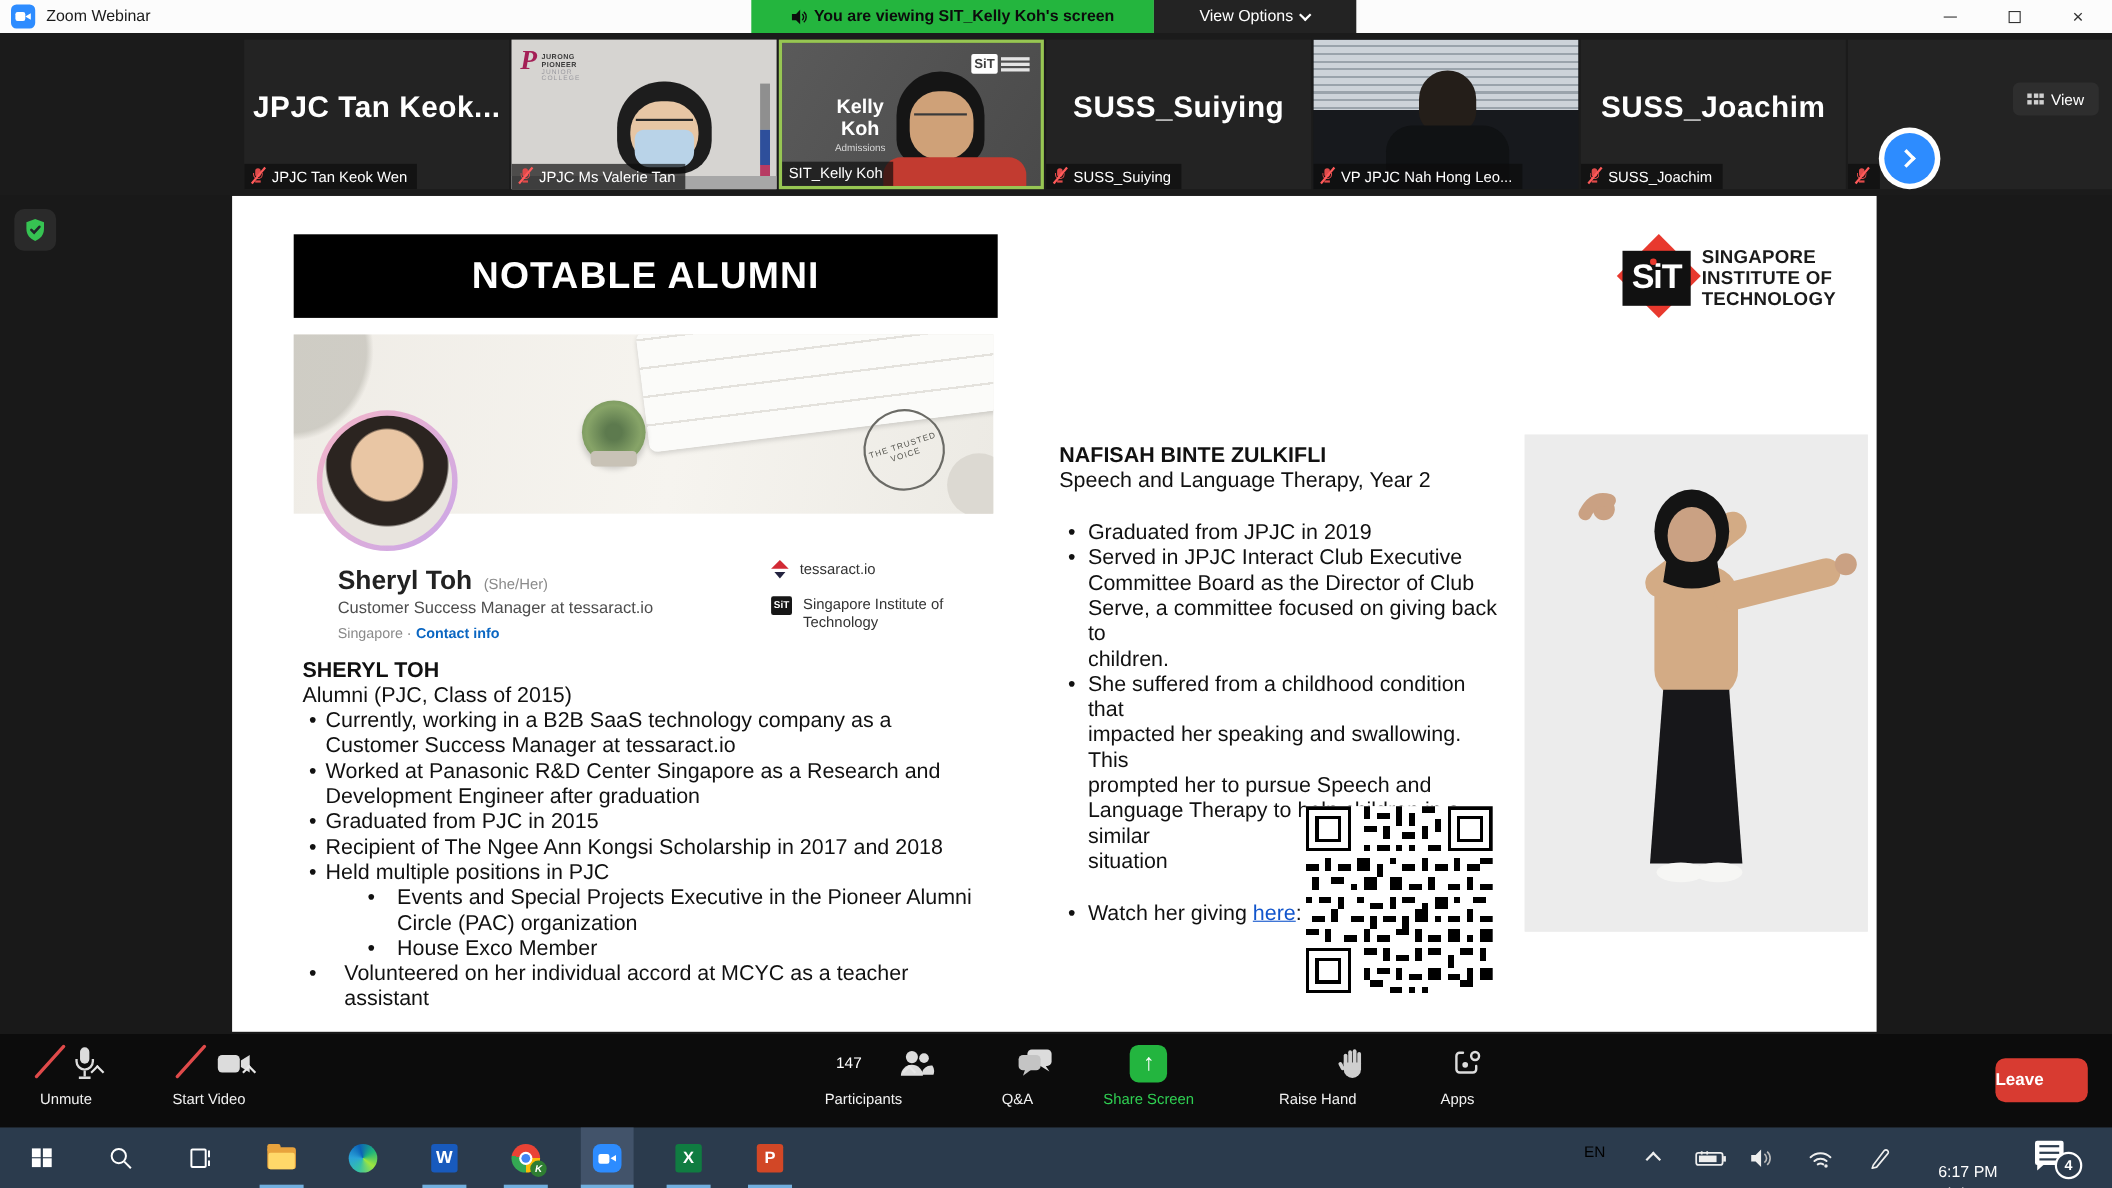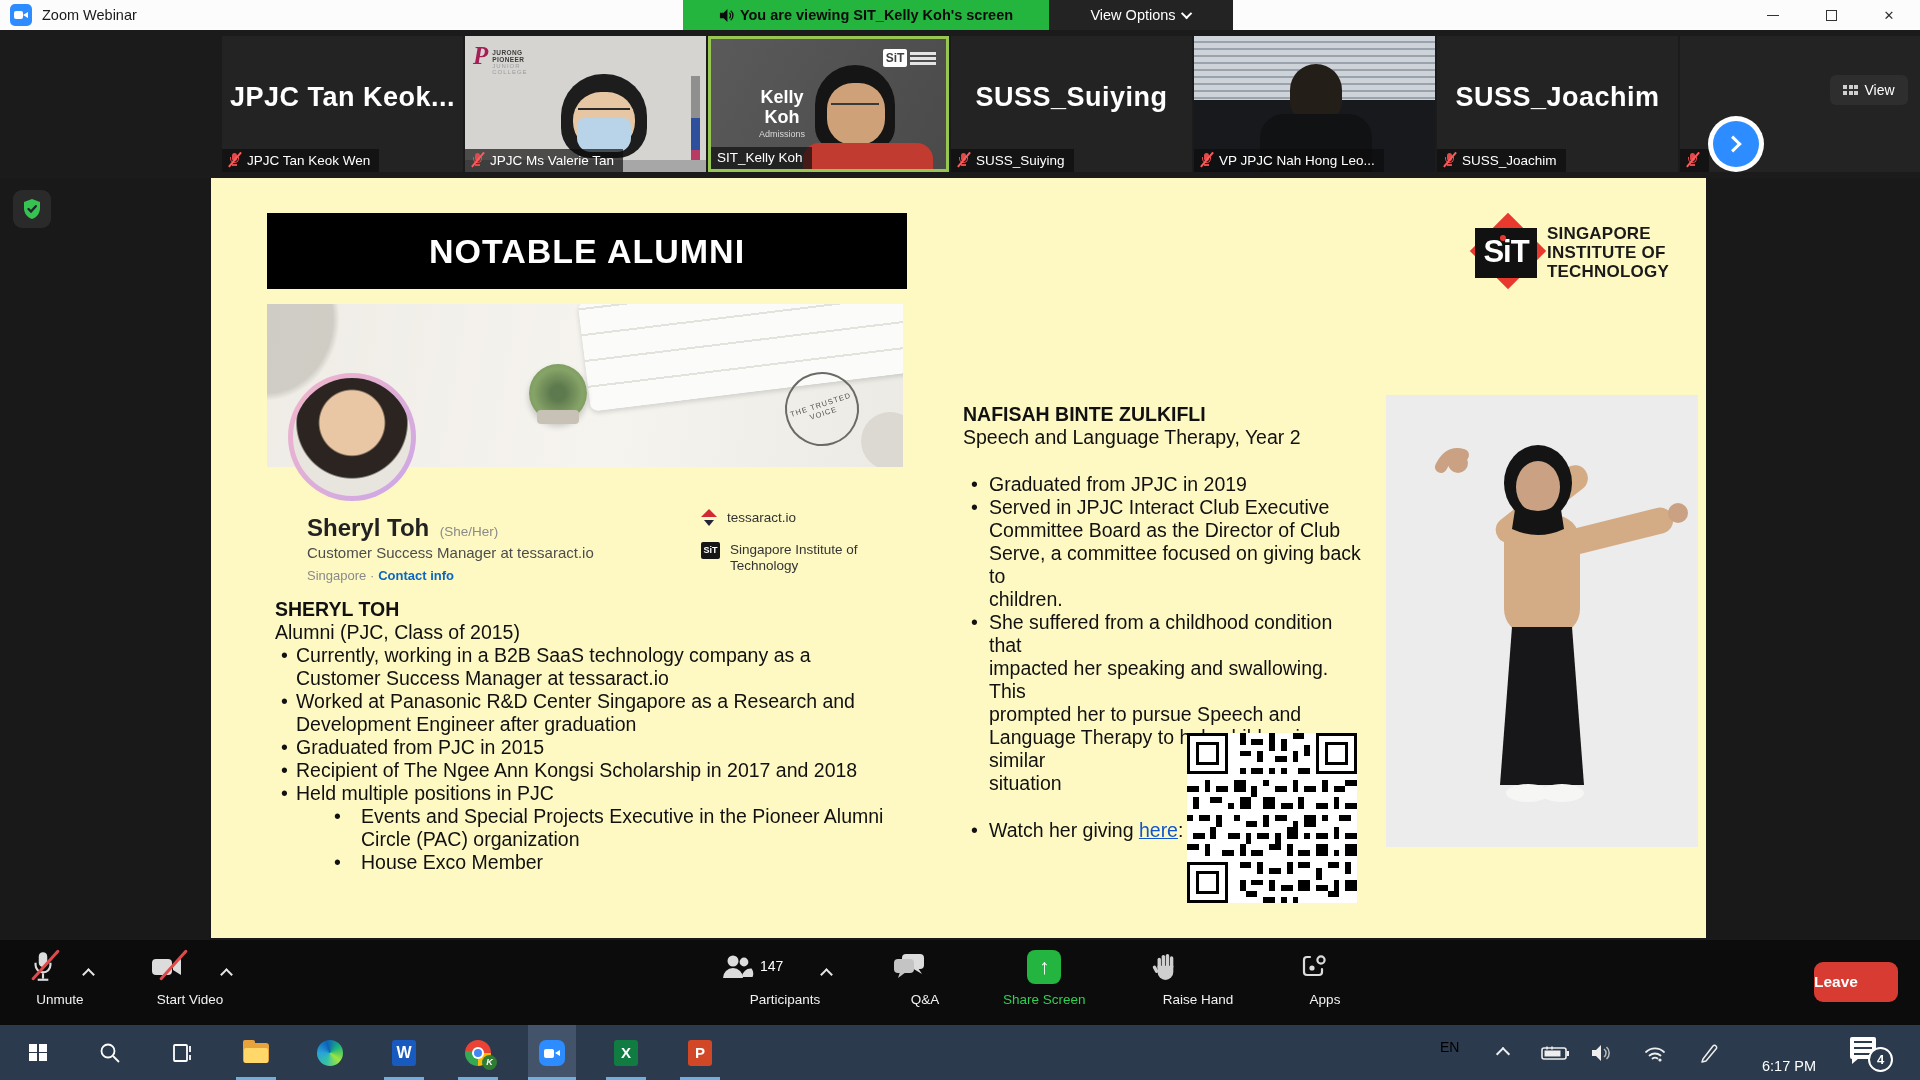--- a/index.html
+++ b/index.html
@@ -63,21 +63,21 @@
   .next-btn { position:absolute; left:1708px; top:86px; width:56px; height:56px; border-radius:50%; background:#fff; z-index:40; display:flex; align-items:center; justify-content:center; }
   .next-inner { width:46px; height:46px; border-radius:50%; background:#2d8cff; display:flex; align-items:center; justify-content:center; }
   .next-chev { width:12px; height:12px; border-right:3px solid #fff; border-top:3px solid #fff; transform:rotate(45deg) translate(-2px,2px); }
   .view-btn { position:absolute; left:1830px; top:45px; width:78px; height:30px; background:#2e2e2e; border-radius:6px; z-index:40; display:flex; align-items:center; justify-content:center; gap:6px; color:#fff; font-size:14px; }
   .grid-ic { display:grid; grid-template-columns:4px 4px 4px; grid-template-rows:4px 4px; gap:1.5px; }
   .grid-ic i { background:#cfcfcf; }
 
   
   .main { position:absolute; left:0; top:178px; width:1920px; height:762px; background:#191919; }
   .shield { position:absolute; left:13px; top:12px; width:38px; height:38px; background:#2a2a2a; border-radius:9px; display:flex; align-items:center; justify-content:center; }
-  .slide { position:absolute; left:211px; top:0; width:1495px; height:760px; background:#fef9c3; color:#1a1a1a; }
+  .slide { position:absolute; left:211px; top:0; width:1495px; height:760px; background:#ffffff; color:#1a1a1a; }
   .slide-title { position:absolute; left:56px; top:35px; width:640px; height:76px; background:#000; color:#fff; display:flex; align-items:center; justify-content:center; font-size:34px; font-weight:700; letter-spacing:1px; }
   .sit-logo { position:absolute; left:1256px; top:38px; width:200px; height:82px; }
   .sit-diamond { position:absolute; left:14px; top:8px; width:54px; height:54px; background:#e8392e; transform:rotate(45deg); }
   .sit-box { position:absolute; left:8px; top:12px; width:62px; height:50px; background:#111; color:#fff; font-weight:700; font-size:31px; text-align:center; line-height:48px; letter-spacing:-1px; }
   .sit-idot { position:absolute; left:33px; top:19px; width:6px; height:6px; border-radius:50%; background:#e8392e; }
   .sit-words { position:absolute; left:80px; top:8px; font-size:17px; font-weight:700; color:#1a1a1a; line-height:19px; letter-spacing:.2px; }
   
   .li-banner { position:absolute; left:56px; top:126px; width:636px; height:163px; background:linear-gradient(100deg,#efece6,#f6f4ef 55%,#eceae4); overflow:hidden; }
   .kb { position:absolute; right:-10px; top:-22px; width:330px; height:110px; background:#fbfbf9; border-radius:8px; transform:rotate(-7deg); box-shadow:0 2px 5px rgba(0,0,0,.15); background-image:repeating-linear-gradient(#fbfbf9 0 6px, #e4e2dd 6px 8px, #fbfbf9 8px 26px), repeating-linear-gradient(90deg,#fbfbf9 0 24px, #e4e2dd 24px 26px); }
   .succ { position:absolute; left:262px; top:60px; width:58px; height:58px; border-radius:50%; background:radial-gradient(circle at 50% 50%, #5d7a4e 18%, #87a468 60%, #6d8a57); box-shadow:0 4px 6px rgba(0,0,0,.2); }
@@ -117,21 +117,21 @@
   .watch { margin-top:24px; padding-left:26px; position:relative; }
   .watch::before { content:"•"; position:absolute; left:8px; }
   .watch a { color:#1155cc; text-decoration:underline; }
   .qr { position:absolute; left:976px; top:555px; width:170px; height:170px; background:#fff; }
   .nafisah-photo { position:absolute; left:1175px; top:217px; width:312px; height:452px; background:#ececec; overflow:hidden; }
 
   
   .toolbar { position:absolute; left:0; top:940px; width:1920px; height:85px; background:#0c0c0c; z-index:30; color:#fff; }
   .tool { position:absolute; top:8px; display:flex; flex-direction:column; align-items:center; gap:6px; }
   .tool-label { font-size:13.5px; color:#f2f2f2; }
-  .tool-ic { height:38px; display:flex; align-items:center; justify-content:flex-start; position:relative; }
+  .tool-ic { height:38px; display:flex; align-items:center; justify-content:flex-end; position:relative; }
   .chev-up { position:absolute; width:9px; height:9px; border-left:2px solid #e6e6e6; border-top:2px solid #e6e6e6; transform:rotate(45deg); top:22px; }
   .slash { position:absolute; left:14px; top:-3px; width:3px; height:40px; background:#e04a4a; transform:rotate(42deg); border-radius:2px; }
   .share-ic { width:34px; height:34px; background:#23b53f; border-radius:8px; color:#fff; font-size:21px; font-weight:700; display:flex; align-items:center; justify-content:center; }
   .green-label { color:#2fcf52; }
   .count { font-size:14px; color:#fff; position:absolute; left:40px; top:10px; }
   .leave-btn { position:absolute; left:1814px; top:22px; width:84px; height:40px; background:#d83b31; border-radius:9px; color:#fff; font-size:15.5px; font-weight:700; display:flex; align-items:center; justify-content:flex-start; }
 
   
   .taskbar { position:absolute; left:0; top:1025px; width:1920px; height:55px; background:#2b3b4d; z-index:60; }
   .tb-cell { position:absolute; top:0; width:48px; height:55px; display:flex; align-items:center; justify-content:center; }
@@ -391,20 +391,24 @@
 Development Engineer after graduation</li>
         <li>Graduated from PJC in 2015</li>
         <li>Recipient of The Ngee Ann Kongsi Scholarship in 2017 and 2018</li>
         <li>Held multiple positions in PJC</li>
       </ul>
       <ul class="sub-bullets">
         <li>Events and Special Projects Executive in the Pioneer Alumni
 Circle (PAC) organization</li>
         <li>House Exco Member</li>
       </ul>
+      <ul class="bullets">
+        <li class="li-wide">Volunteered on her individual accord at MCYC as a teacher
+assistant</li>
+      </ul>
     </div>
 
     <div class="col-right">
       <div class="col-head">NAFISAH BINTE ZULKIFLI</div>
       <div>Speech and Language Therapy, Year 2</div>
       <ul class="bullets">
         <li>Graduated from JPJC in 2019</li>
         <li>Served in JPJC Interact Club Executive
 Committee Board as the Director of Club
 Serve, a committee focused on giving back to

